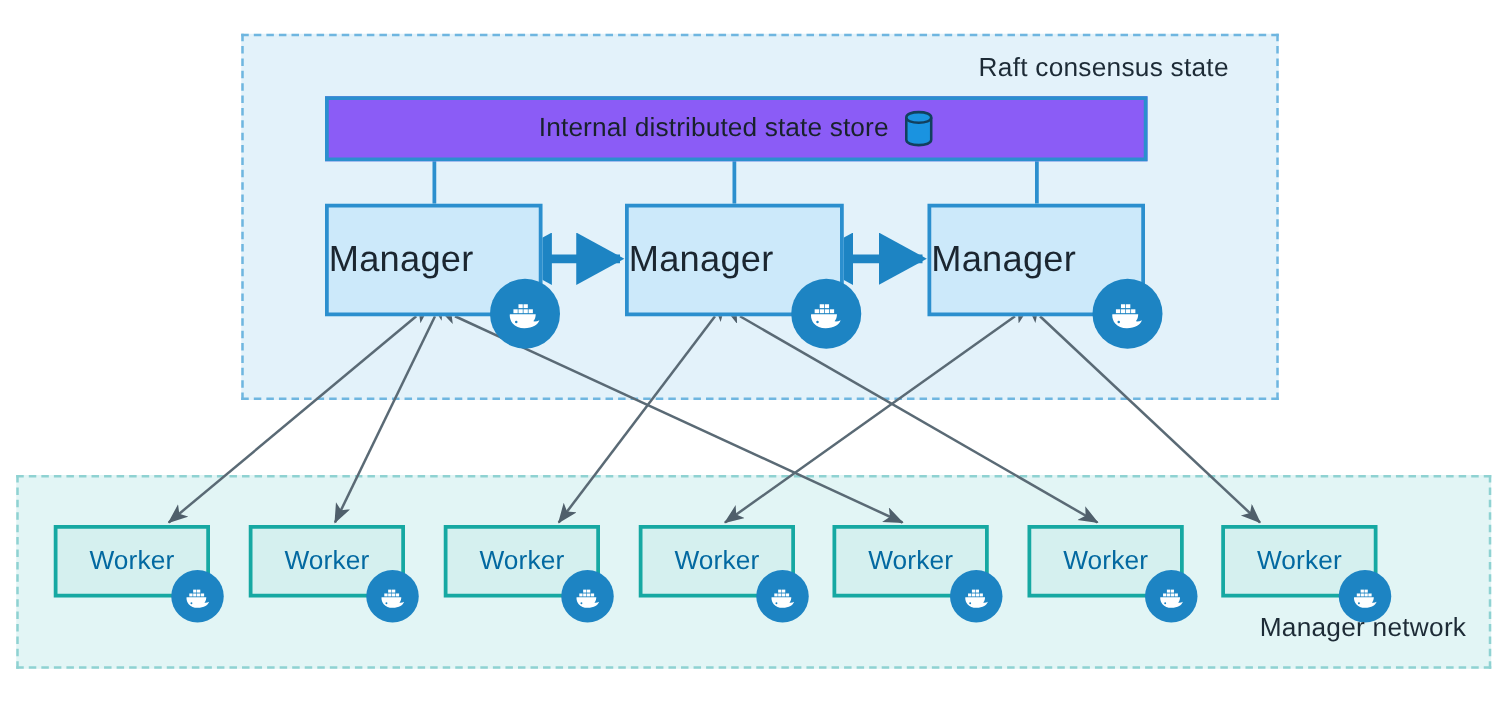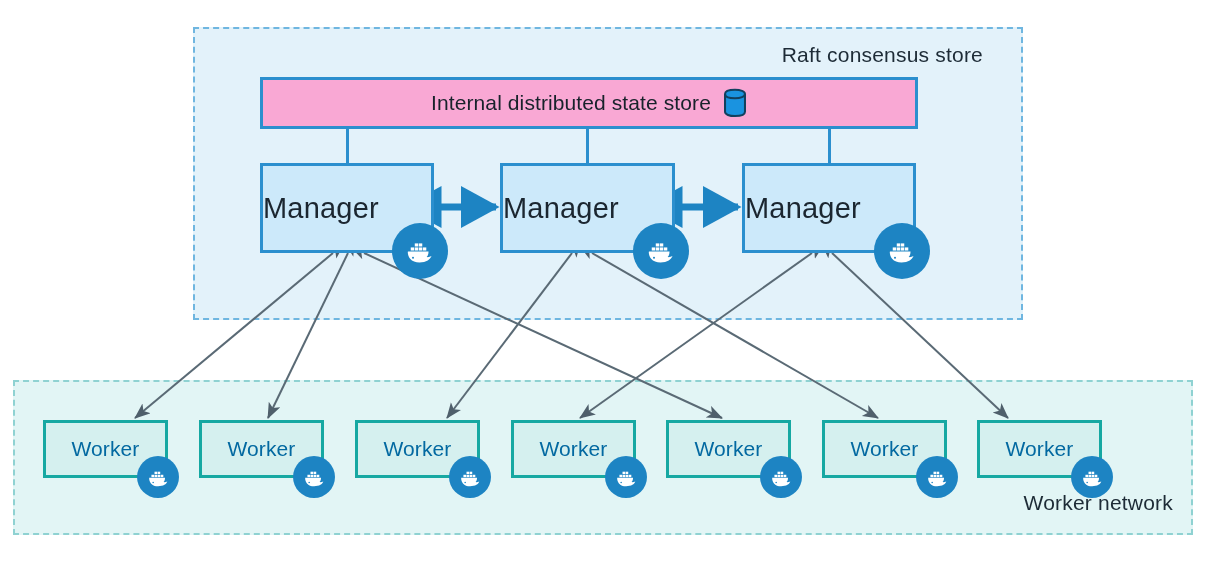--- a/index.html
+++ b/index.html
@@ -33,21 +33,21 @@
   .zone-label {
     position: absolute;
     font-size: 21px;
     color: #1d2b36;
     white-space: nowrap;
     letter-spacing: 0.2px;
   }
   .store-box {
     position: absolute;
     box-sizing: border-box;
-    background: #f9a8d4;
+    background: #8b5cf6;
     border: 3px solid #2b8fce;
     display: flex;
     align-items: center;
     justify-content: center;
     gap: 12px;
   }
   .store-label {
     font-size: 21px;
     color: #18222b;
     letter-spacing: 0.1px;
@@ -335,16 +335,16 @@
             <rect x="15.0" y="13.0" width="2.9" height="2.6"></rect>
             <rect x="18.4" y="13.0" width="2.9" height="2.6"></rect>
             <path d="M6.0 16.4h17.2c0 2.0-0.5 3.6-1.6 4.7 1.4 0.2 2.8-0.1 4.1-0.8-0.6 1.6-1.7 2.9-3.2 3.8-1.8 1.1-4.2 1.6-6.9 1.6-3.4 0-6.1-1.1-7.9-3.2-1.3-1.5-2.0-3.5-2.0-5.7 0-0.2 0.1-0.4 0.3-0.4z"></path>
             <circle cx="10.1" cy="21.6" r="0.85" fill="#1d84c3"></circle>
           </g>
         </svg>
       </div>
     </div>
 
   <div id="zone-labels">
-      <div class="zone-label" style="left: 743px; top: 43px; width: 240px; text-align: right;">Raft consensus store</div>
-      <div class="zone-label" style="left: 933px; top: 491px; width: 240px; text-align: right;">Worker network</div>
+      <div class="zone-label" style="left: 743px; top: 43px; width: 240px; text-align: right;">Raft consensus state</div>
+      <div class="zone-label" style="left: 933px; top: 491px; width: 240px; text-align: right;">Manager network</div>
     </div>
 </div>
 
 </body></html>

